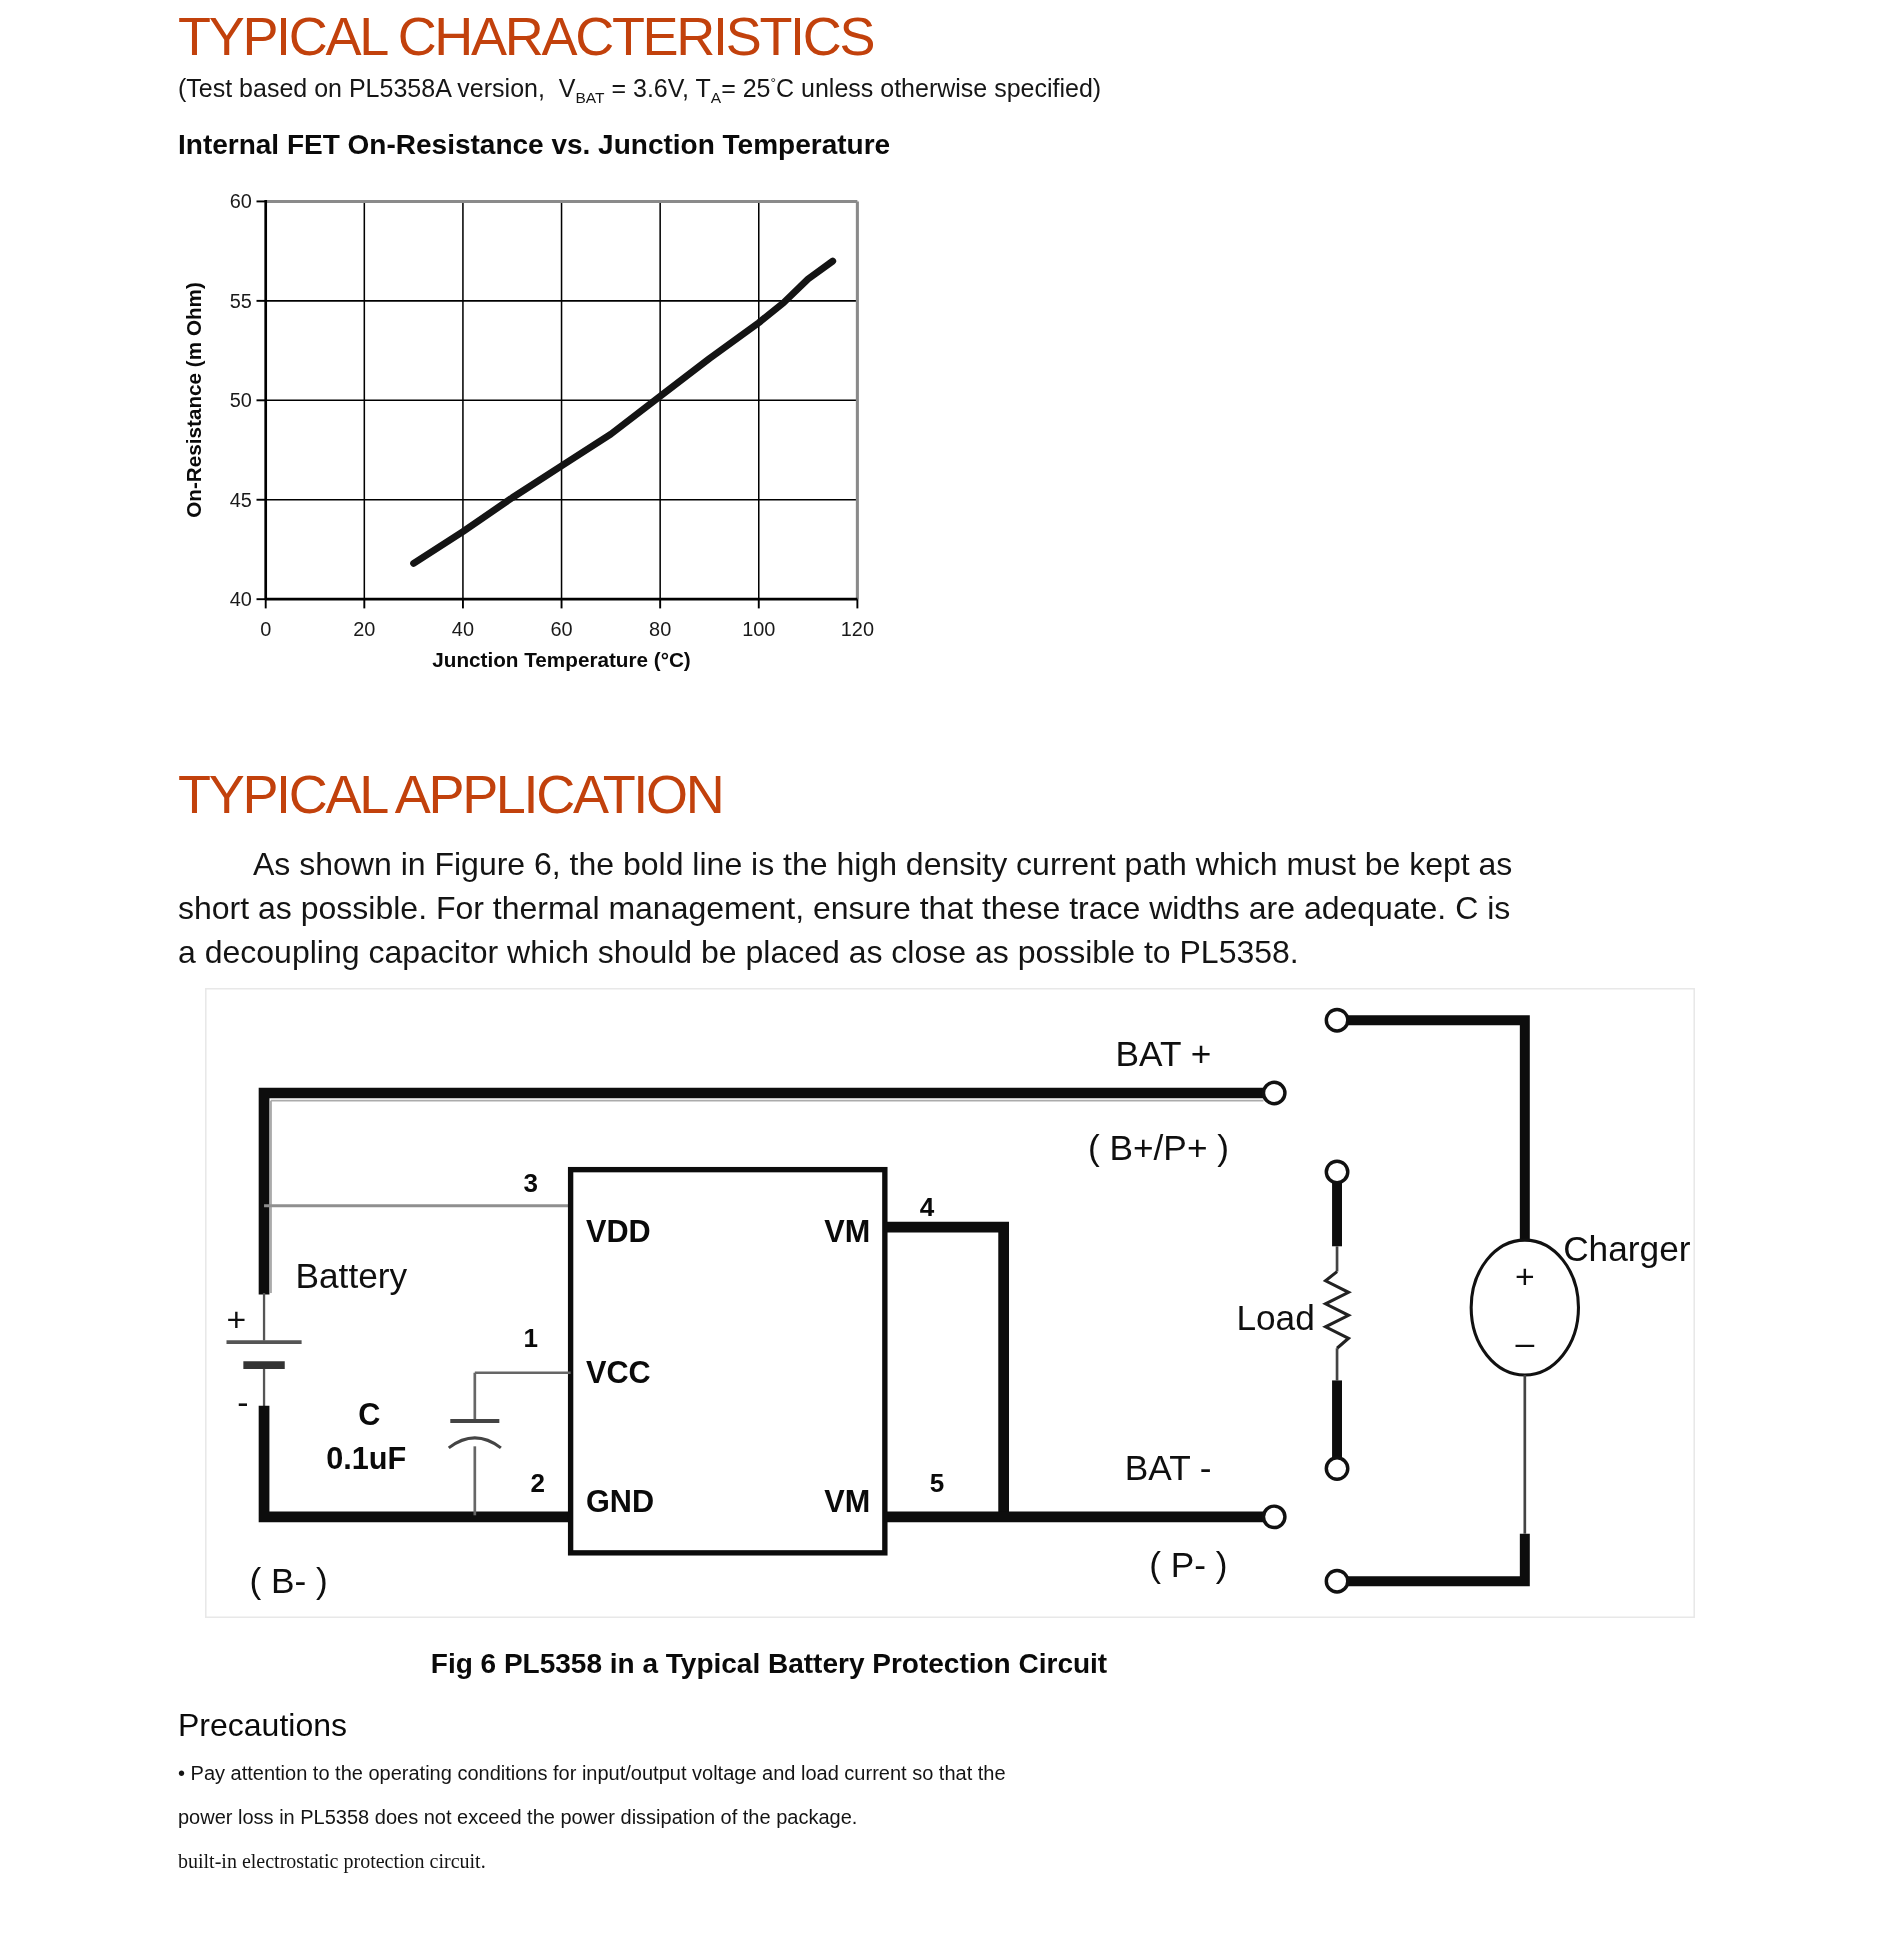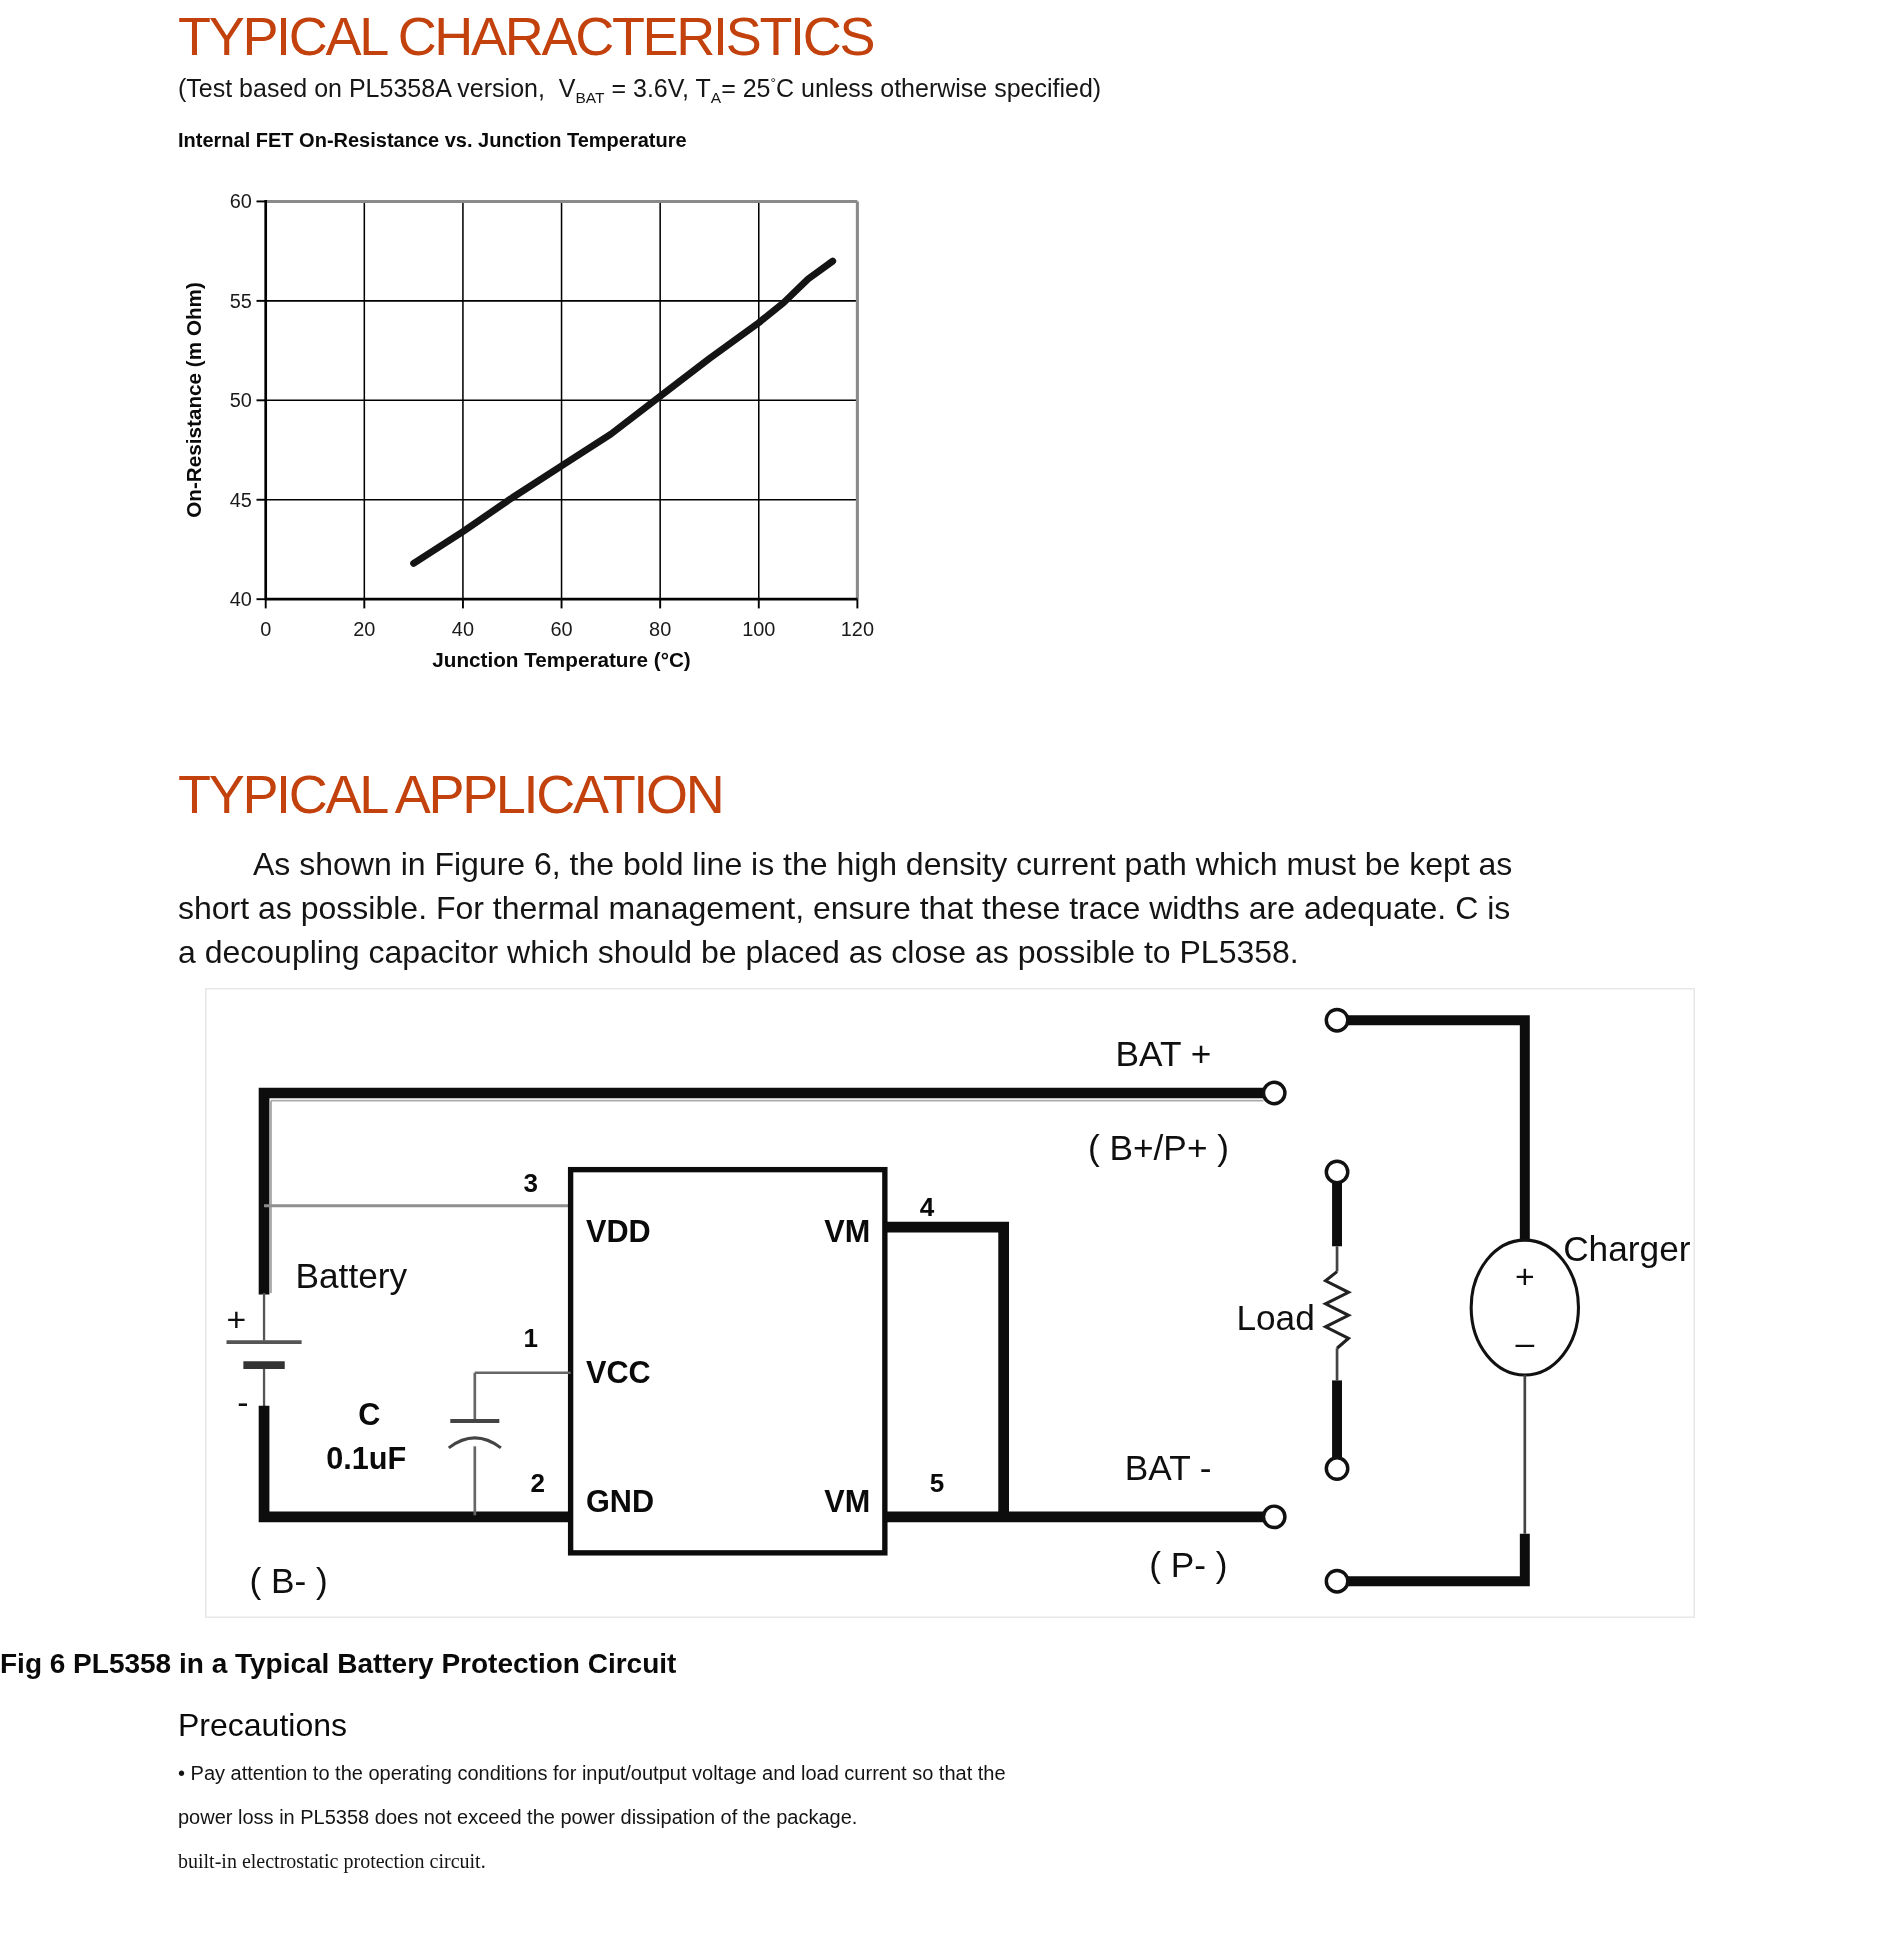--- a/index.html
+++ b/index.html
@@ -3,24 +3,24 @@
 <meta charset="utf-8">
 <style>
   html,body{margin:0;padding:0;}
   body{width:1902px;height:1958px;position:relative;background:#ffffff;
        font-family:"Liberation Sans",sans-serif;color:#111;overflow:hidden;}
   .abs{position:absolute;}
   .h1{font-size:54px;font-weight:normal;letter-spacing:-2.3px;white-space:nowrap;color:#c2410c;}
   .conds{font-size:25px;white-space:nowrap;color:#161616;}
   .conds sub{font-size:0.62em;}
   .conds sup{font-size:0.55em;}
-  .h2chart{font-size:20px;font-weight:bold;white-space:nowrap;color:#0a0a0a;}
+  .h2chart{font-size:28px;font-weight:bold;white-space:nowrap;color:#0a0a0a;}
   .para div{font-size:32px;line-height:44px;white-space:nowrap;color:#141414;}
   .para .indent{padding-left:75px;}
-  .caption{font-size:28px;font-weight:bold;text-align:left;width:1538px;color:#0a0a0a;}
+  .caption{font-size:28px;font-weight:bold;text-align:center;width:1538px;color:#0a0a0a;}
   .h3{font-size:32px;font-weight:normal;color:#0a0a0a;}
   .bullets div{font-size:20px;line-height:44px;white-space:nowrap;color:#141414;}
   .serifline{font-family:"Liberation Serif",serif;font-size:32px;}
   
   .tick{font-size:26px;fill:#1a1a1a;font-family:"Liberation Sans",sans-serif;}
   .axtitle{font-size:27px;font-weight:bold;fill:#0a0a0a;font-family:"Liberation Sans",sans-serif;}
   
   .clabel{font-size:46px;fill:#0f0f0f;font-family:"Liberation Sans",sans-serif;}
   .cpin{font-size:40px;font-weight:bold;fill:#0a0a0a;font-family:"Liberation Sans",sans-serif;}
   .cnum{font-size:34px;font-weight:bold;fill:#0a0a0a;font-family:"Liberation Sans",sans-serif;}

